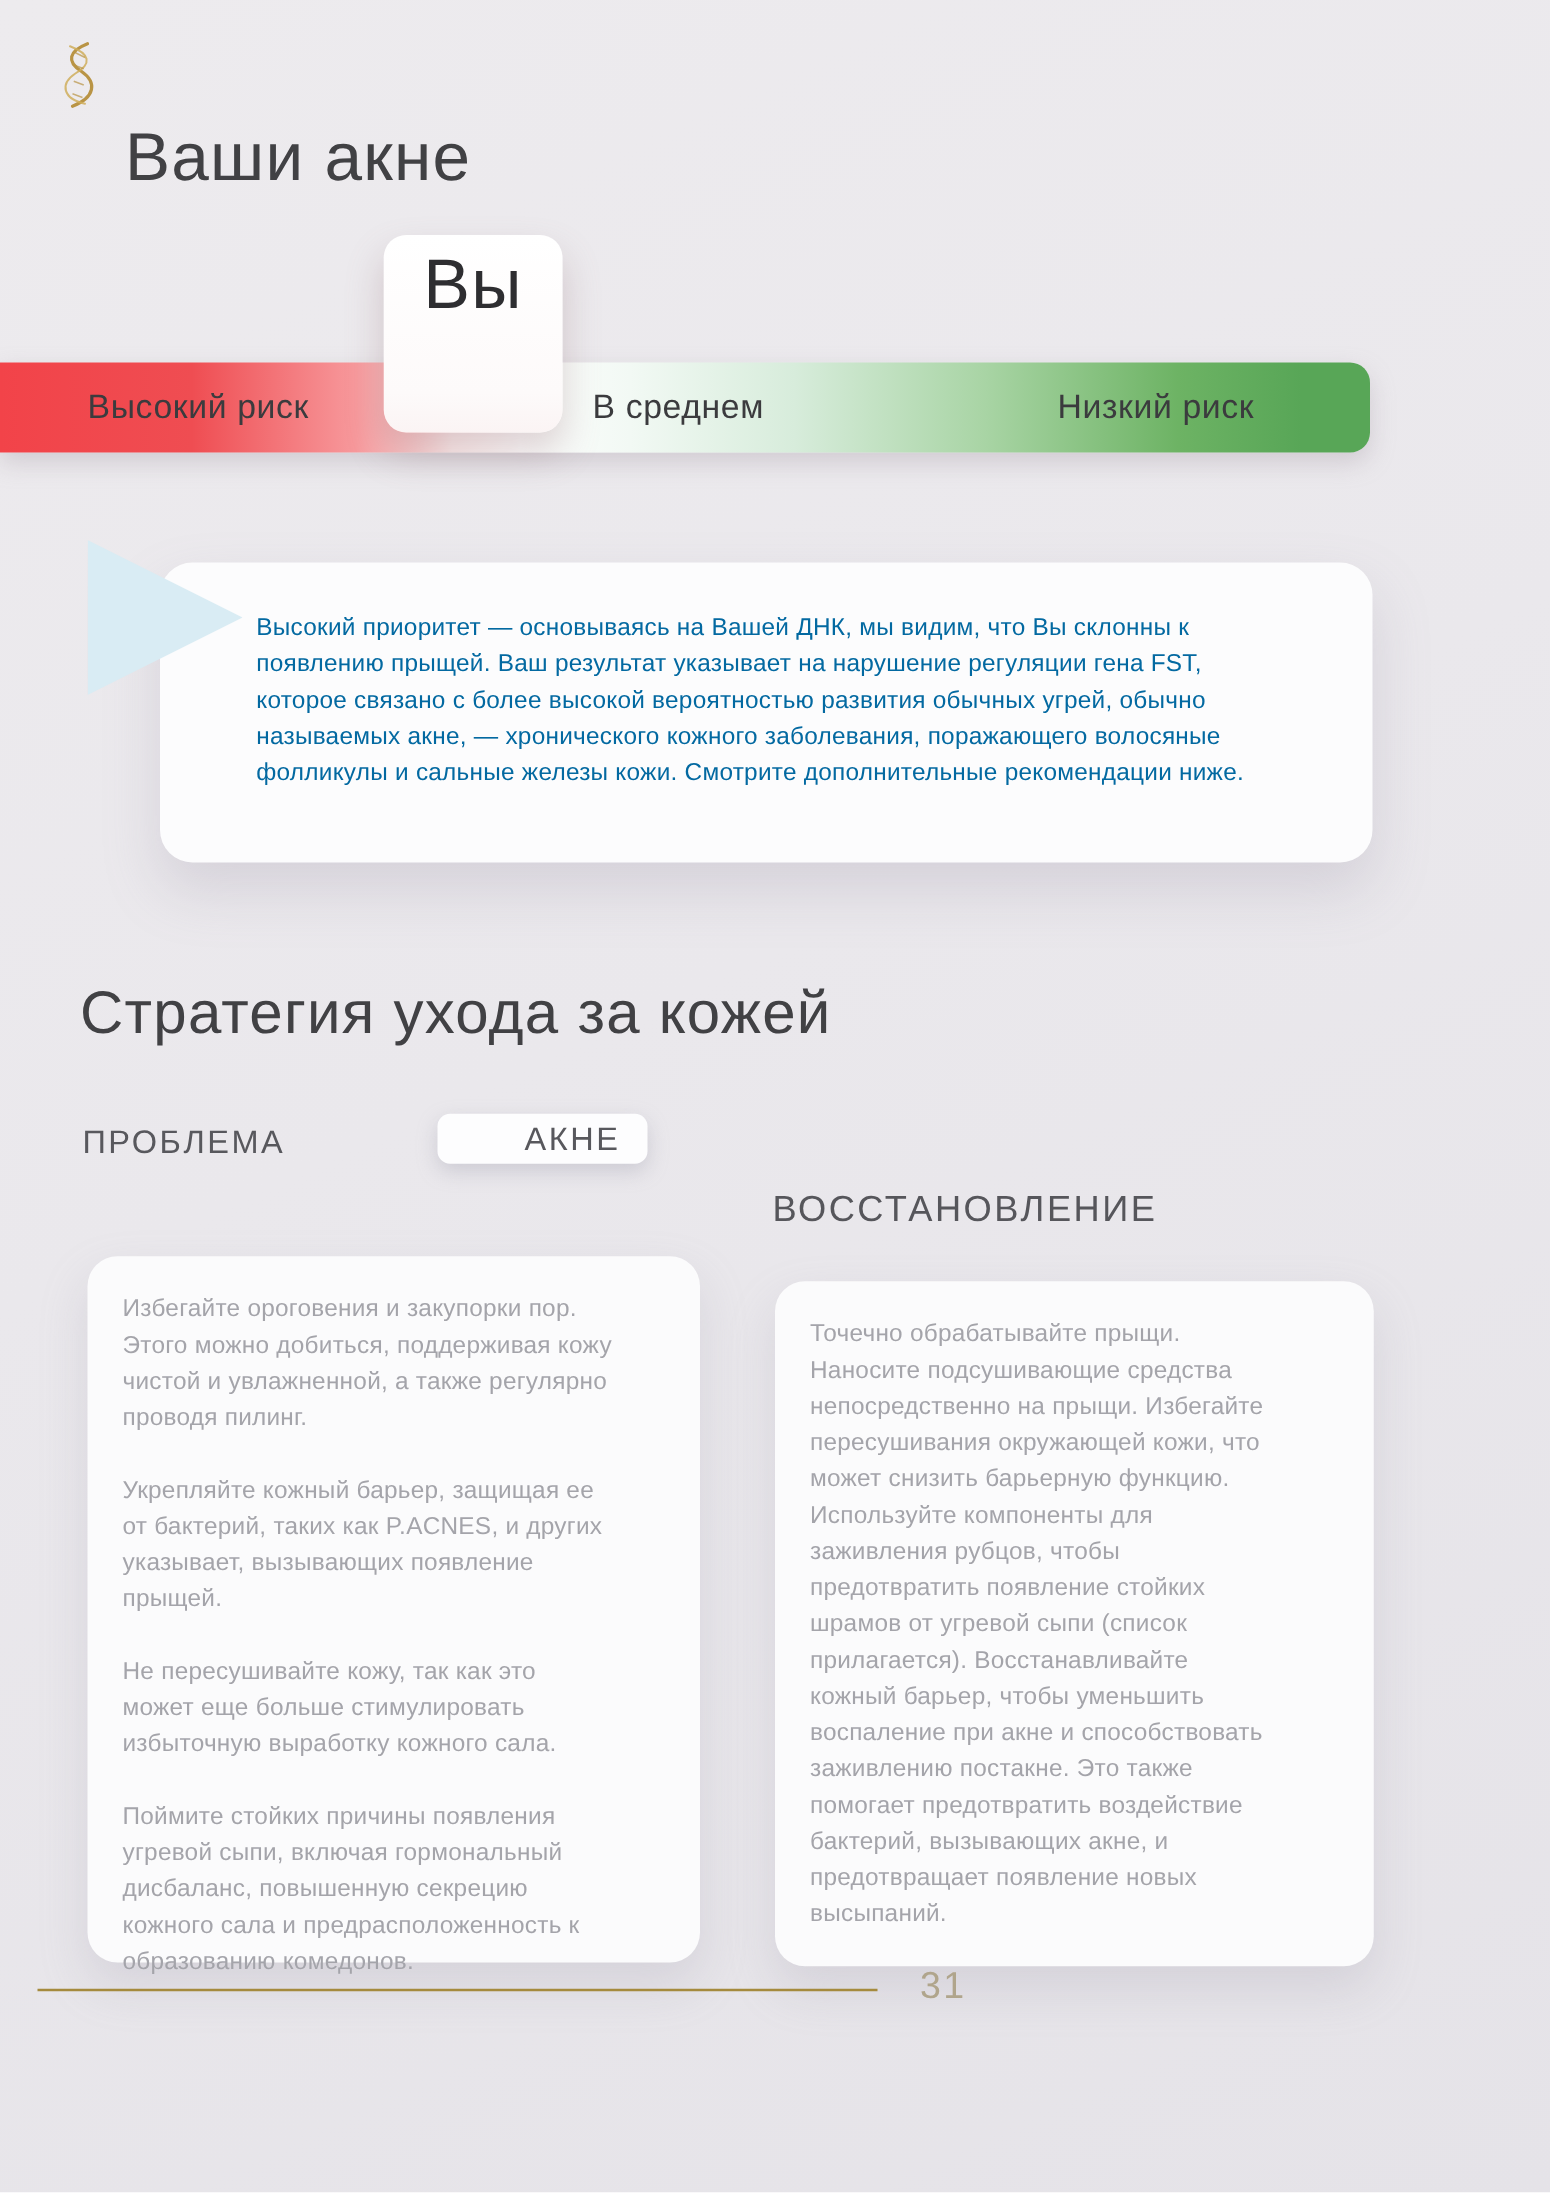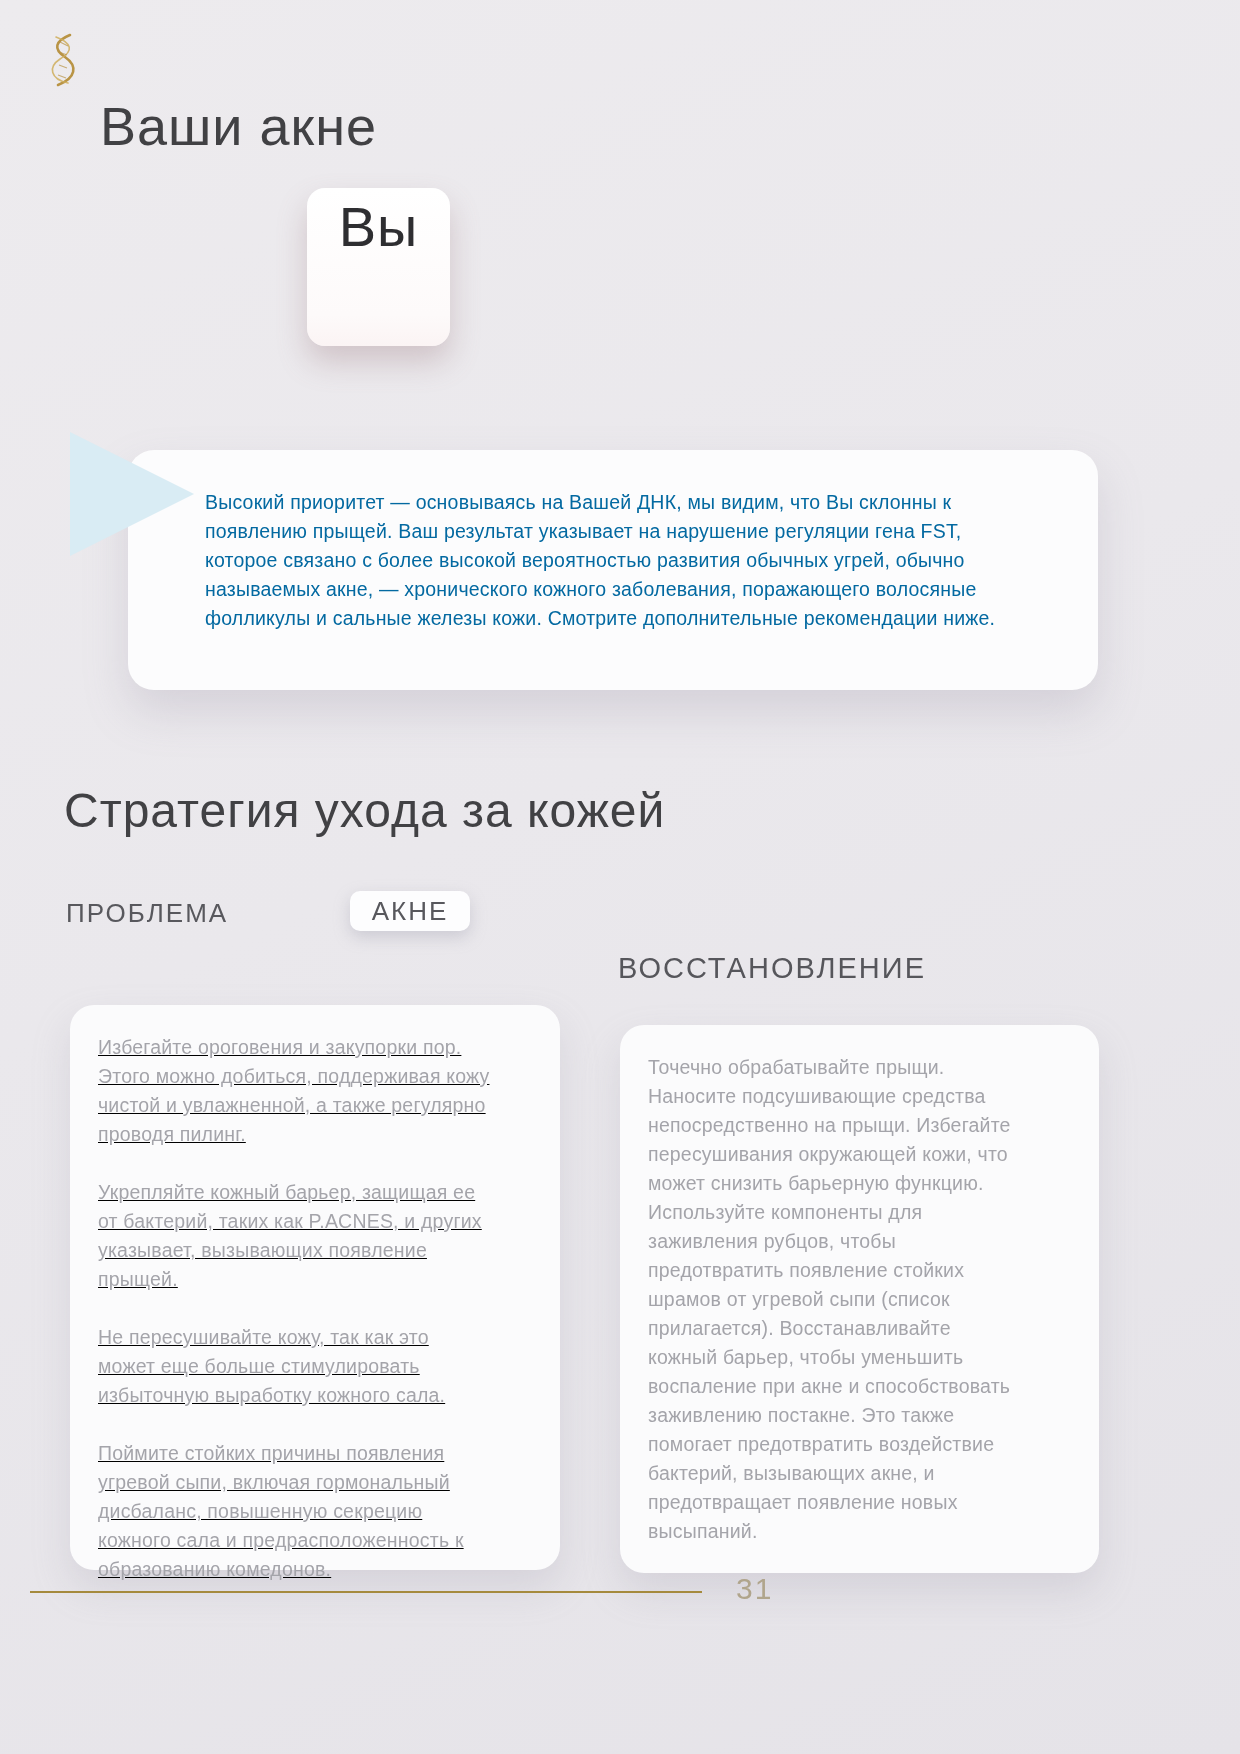--- a/index.html
+++ b/index.html
@@ -69,37 +69,37 @@
   
   .problem-label {
     left:66px; top:898px; font-size:26px; font-weight:300;
     color:#58585d; letter-spacing:2px;
   }
   .problem-badge {
     left:350px; top:891px; width:120px; height:40px;
     background:#fdfdfe; border-radius:10px;
     box-shadow:0 6px 16px rgba(150,150,165,0.35);
     display:flex; align-items:center; justify-content:center;
-    font-size:26px; font-weight:300; color:#58585d; letter-spacing:2px;
+    font-size:26px; font-weight:300; color:#58585d; letter-spacing:2px;padding-left:48px;
   }
 
   
   .col-heading {
     top:952px; font-size:29px; font-weight:300; color:#56565b; letter-spacing:2px;
   }
   .col-heading.left  { left:66px; }
   .col-heading.right { left:618px; }
 
   
   .text-card {
     background:#fbfbfc; border-radius:24px;
     box-shadow:0 18px 38px rgba(150,145,162,0.22);
     box-sizing:border-box; padding:28px 28px 20px 28px;
   }
-  .card-prevention { left:70px;  top:1005px; width:490px; height:565px;text-decoration:underline; }
+  .card-prevention { left:70px;  top:1005px; width:490px; height:565px; }
   .card-recovery   { left:620px; top:1025px; width:479px; height:548px; }
   .text-card p {
     margin:0 0 29px 0; font-size:19.5px; line-height:29px;
     color:#a4a4aa; letter-spacing:0.2px;
   }
   .card-prevention p { width:392px; }
   .card-recovery  p { width:368px; }
 
   
   .footer-rule { left:30px; top:1591px; width:672px; height:2px; background:#a58a3d; }
@@ -114,20 +114,25 @@
 <div class="page">
 
   <svg class="abs logo" viewBox="0 0 34 56">
     <path d="M24 3 C9 9, 7 17, 19 25 C32 34, 30 46, 12 53" stroke="#b99445" fill="none" stroke-width="2.6" stroke-linecap="round"></path>
     <path d="M10 5 C26 11, 28 19, 14 27 C2 35, 4 47, 22 51" stroke="#cfae5c" fill="none" stroke-width="1.6" stroke-linecap="round" opacity="0.85"></path>
     <path d="M14 10 L22 14 M13 20 L21 23 M13 33 L21 36 M12 43 L20 46" stroke="#b99445" stroke-width="1.2" opacity="0.7"></path>
   </svg>
 
   <div class="abs big-title title-main">Ваши акне</div>
 
+  <div class="abs risk-bar">
+    <span class="risk-label high">Высокий риск</span>
+    <span class="risk-label mid">В среднем</span>
+    <span class="risk-label low">Низкий риск</span>
+  </div>
 
   <div class="abs you-card">
     <span class="you-label">Вы</span>
   </div>
 
   <div class="abs callout-tri"></div>
   <div class="abs callout-card">
     <div class="callout-text">Высокий приоритет — основываясь на Вашей ДНК, мы видим, что Вы склонны к появлению прыщей. Ваш результат указывает на нарушение регуляции гена FST, которое связано с более высокой вероятностью развития обычных угрей, обычно называемых акне, — хронического кожного заболевания, поражающего волосяные фолликулы и сальные железы кожи. Смотрите дополнительные рекомендации ниже.</div>
   </div>
 

